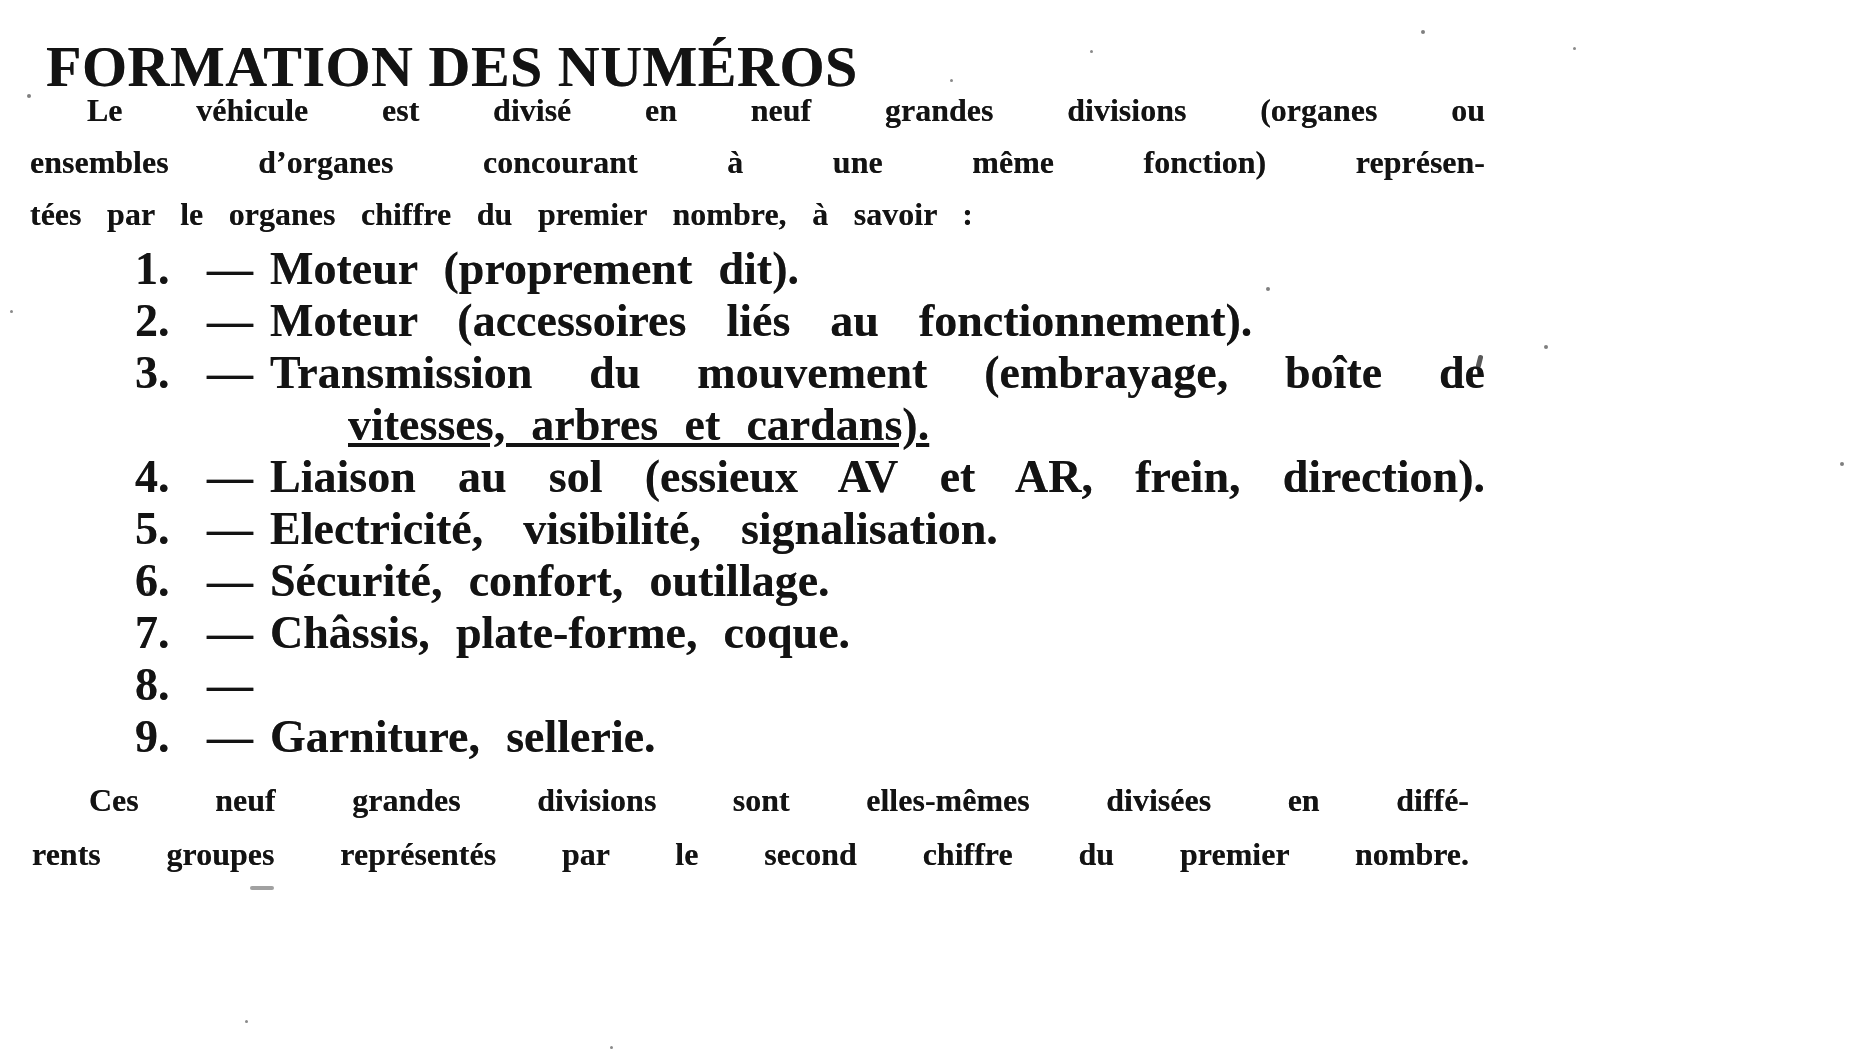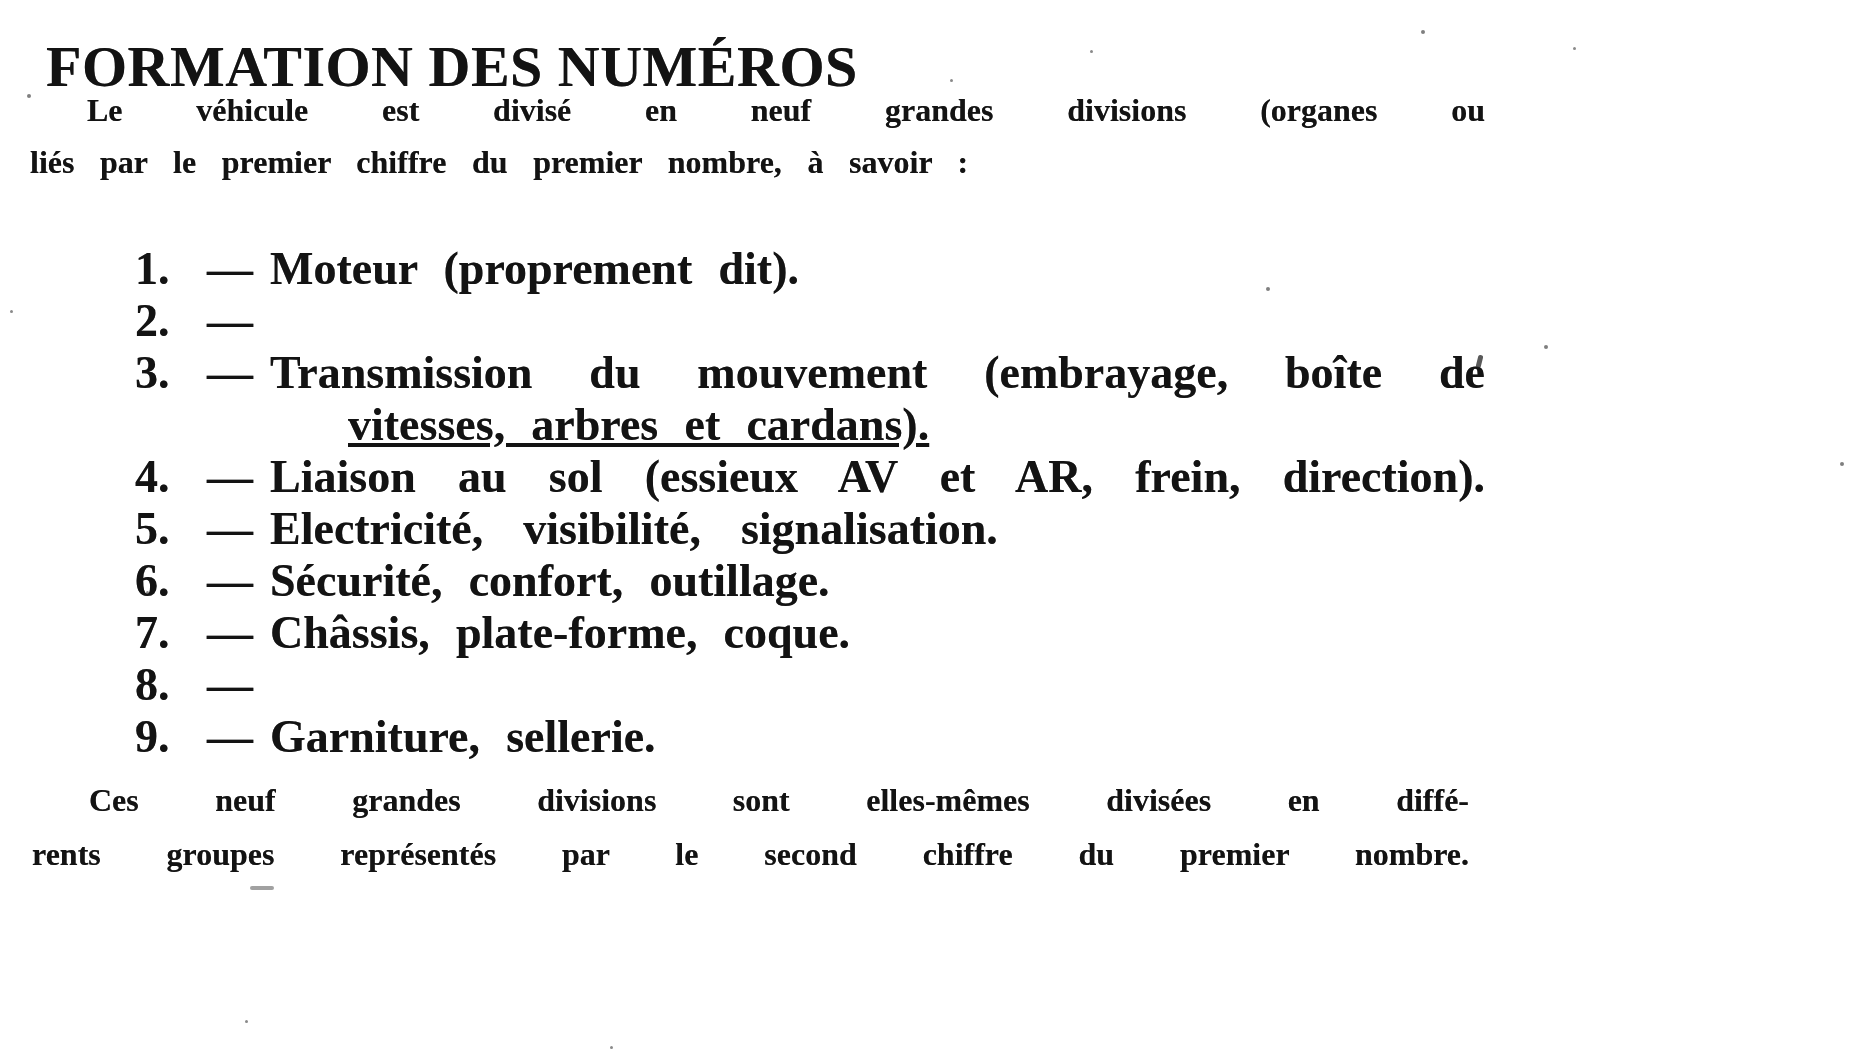--- a/index.html
+++ b/index.html
@@ -131,34 +131,36 @@
 </style>
 </head>
 <body>
 
 <div class="page">
 
   <h1 class="doc-title">FORMATION DES NUMÉROS</h1>
 
   <div class="para intro-para">
     <div class="line justify indent">Le véhicule est divisé en neuf grandes divisions (organes ou</div>
-    <div class="line loose">liés par le premier chiffre du premier nombre, à savoir :</div>
+    <div class="line justify">ensembles d’organes concourant à une même fonction) représen-</div>
+    <div class="line loose">tées par le organes chiffre du premier nombre, à savoir :</div>
   </div>
 
   <div class="division-list">
 
     <div class="division-row">
       <span class="division-num">1.</span>
       <span class="division-dash">—</span>
       <div class="division-text">Moteur (proprement dit).</div>
     </div>
 
     <div class="division-row">
       <span class="division-num">2.</span>
       <span class="division-dash">—</span>
+      <div class="division-text wider">Moteur (accessoires liés au fonctionnement).</div>
     </div>
 
     <div class="division-row">
       <span class="division-num">3.</span>
       <span class="division-dash">—</span>
       <div class="division-text">
         <div class="wrap-line-1">Transmission du mouvement (embrayage, boîte de</div>
         <div class="wrap-line-2">vitesses, arbres et cardans).</div>
       </div>
     </div>

